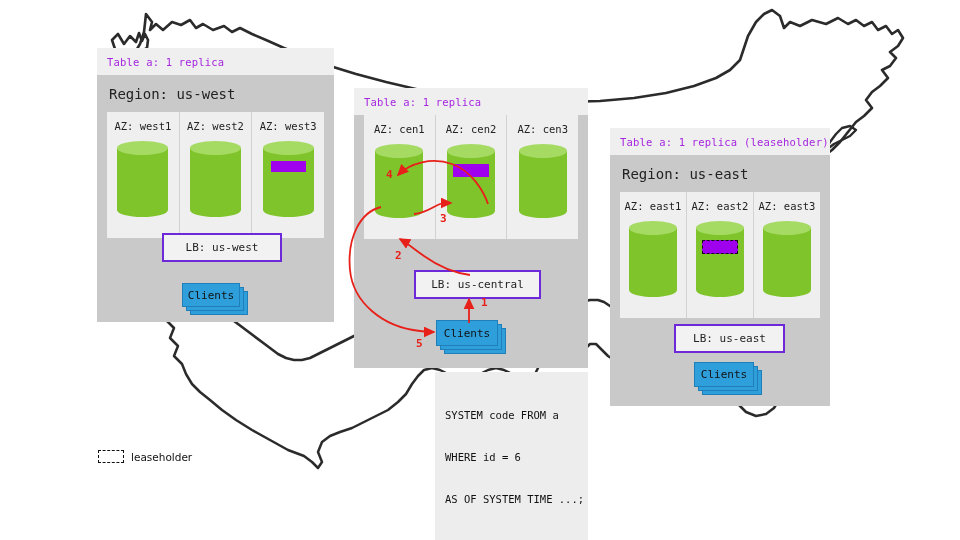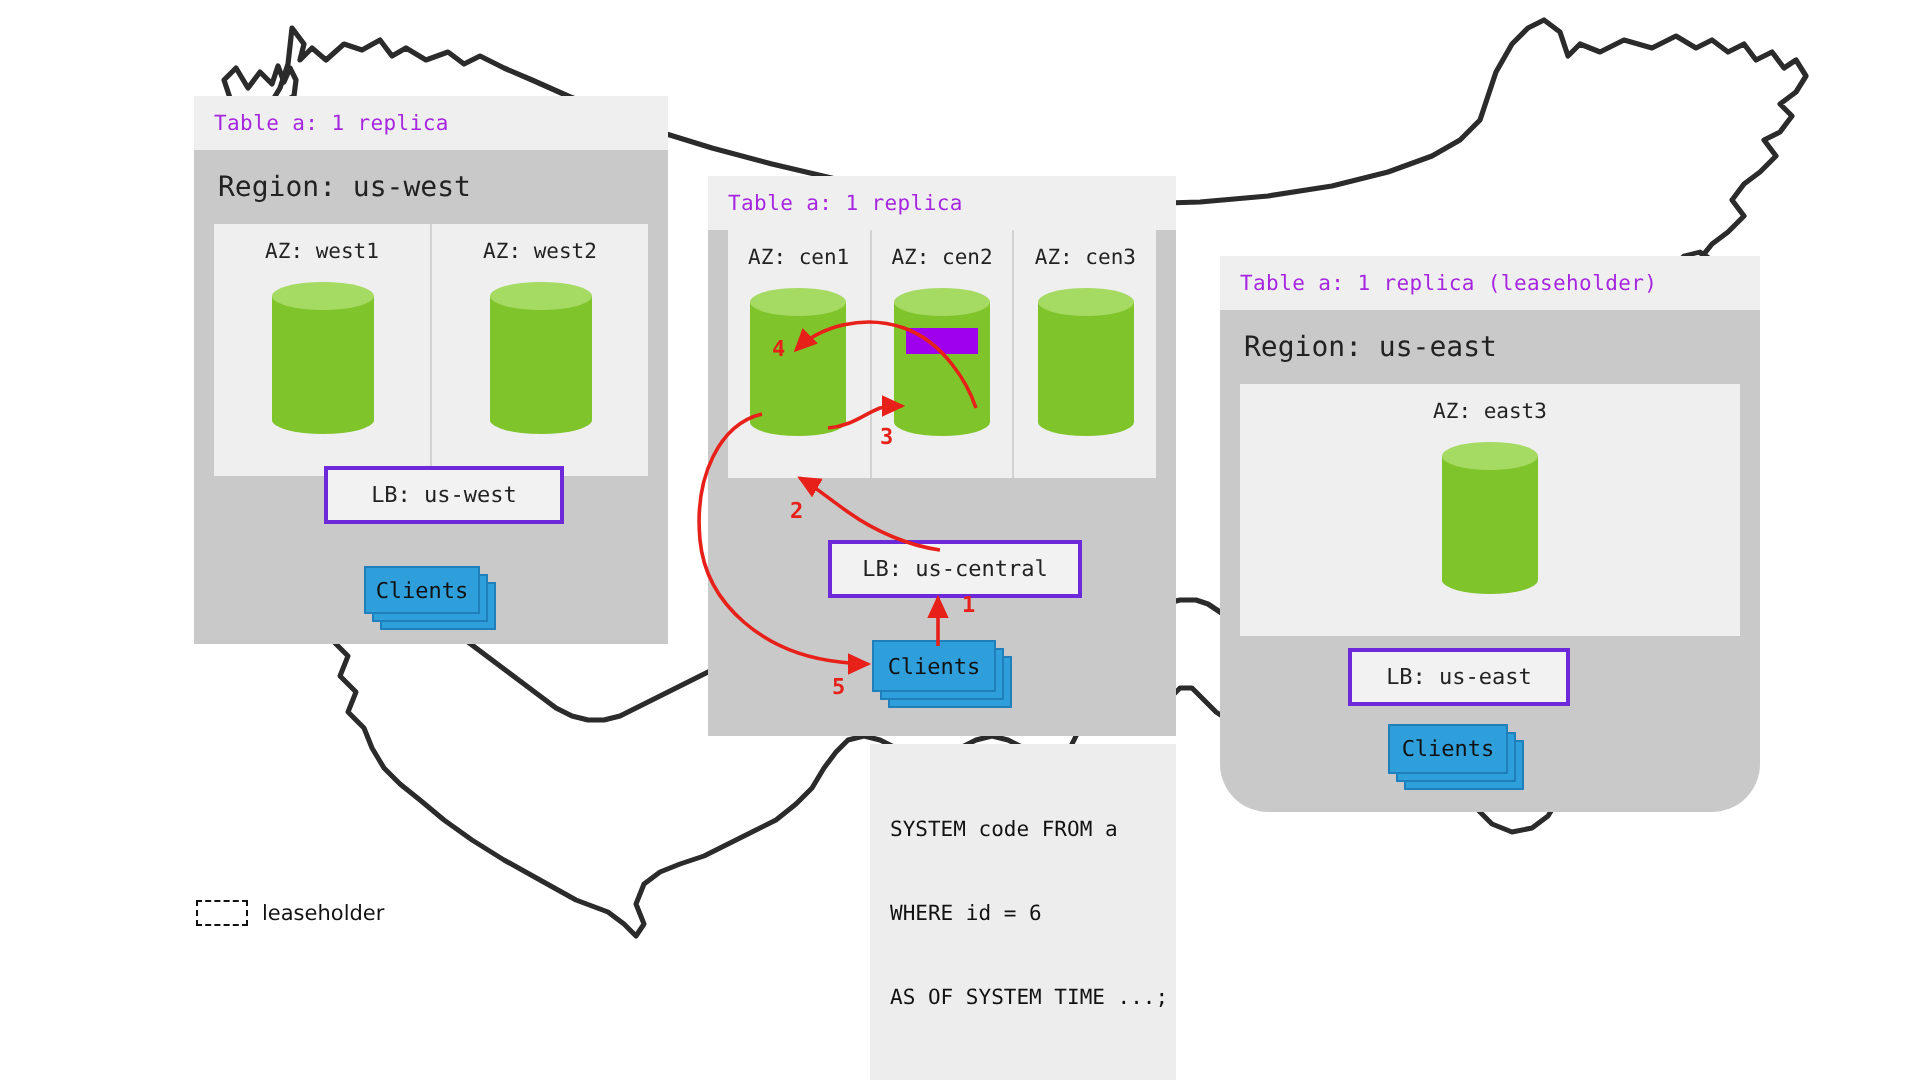--- a/index.html
+++ b/index.html
@@ -168,20 +168,29 @@
         </div>
       </div>
       <div class="az">
         <div class="az-label">AZ: west2</div>
         <div class="cyl" style="width:51px;height:76px;">
           <div class="cyl-bot"></div>
           <div class="cyl-body"></div>
           <div class="cyl-top"></div>
         </div>
       </div>
+      <div class="az">
+        <div class="az-label">AZ: west3</div>
+        <div class="cyl" style="width:51px;height:76px;">
+          <div class="cyl-bot"></div>
+          <div class="cyl-body"></div>
+          <div class="cyl-top"></div>
+          <div class="replica" style="left:8px;top:20px;width:35px;height:11px;"></div>
+        </div>
+      </div>
     </div>
     <div class="lb" style="left:65px;top:185px;width:120px;box-sizing:border-box;">LB: us-west</div>
     <div class="clients" style="left:85px;top:235px;width:70px;height:33px;">
       <div class="card c3" style="width:56px;height:22px;"></div>
       <div class="card c2" style="width:56px;height:22px;"></div>
       <div class="card c1" style="width:56px;height:22px;">Clients</div>
     </div>
   </div>
 
   <div class="region" id="region-central" style="left:354px;top:88px;width:234px;height:280px;">
@@ -214,24 +223,41 @@
       </div>
     </div>
     <div class="lb" style="left:60px;top:182px;width:127px;box-sizing:border-box;">LB: us-central</div>
     <div class="clients" style="left:82px;top:232px;width:76px;height:34px;">
       <div class="card c3" style="width:60px;height:24px;"></div>
       <div class="card c2" style="width:60px;height:24px;"></div>
       <div class="card c1" style="width:60px;height:24px;">Clients</div>
     </div>
   </div>
 
-  <div class="region" id="region-east" style="left:610px;top:128px;width:270px;height:278px;border-radius:24px;">
+  <div class="region" id="region-east" style="left:610px;top:128px;width:220px;height:278px;">
     <div class="region-header">Table a: 1 replica (leaseholder)</div>
     <div class="region-title">Region: us-east</div>
     <div class="az-row" style="height:126px;">
+      <div class="az">
+        <div class="az-label">AZ: east1</div>
+        <div class="cyl" style="width:48px;height:76px;">
+          <div class="cyl-bot"></div>
+          <div class="cyl-body"></div>
+          <div class="cyl-top"></div>
+        </div>
+      </div>
+      <div class="az">
+        <div class="az-label">AZ: east2</div>
+        <div class="cyl" style="width:48px;height:76px;">
+          <div class="cyl-bot"></div>
+          <div class="cyl-body"></div>
+          <div class="cyl-top"></div>
+          <div class="replica lease" style="left:6px;top:19px;width:34px;height:12px;"></div>
+        </div>
+      </div>
       <div class="az">
         <div class="az-label">AZ: east3</div>
         <div class="cyl" style="width:48px;height:76px;">
           <div class="cyl-bot"></div>
           <div class="cyl-body"></div>
           <div class="cyl-top"></div>
         </div>
       </div>
     </div>
     <div class="lb" style="left:64px;top:196px;width:111px;box-sizing:border-box;">LB: us-east</div>

